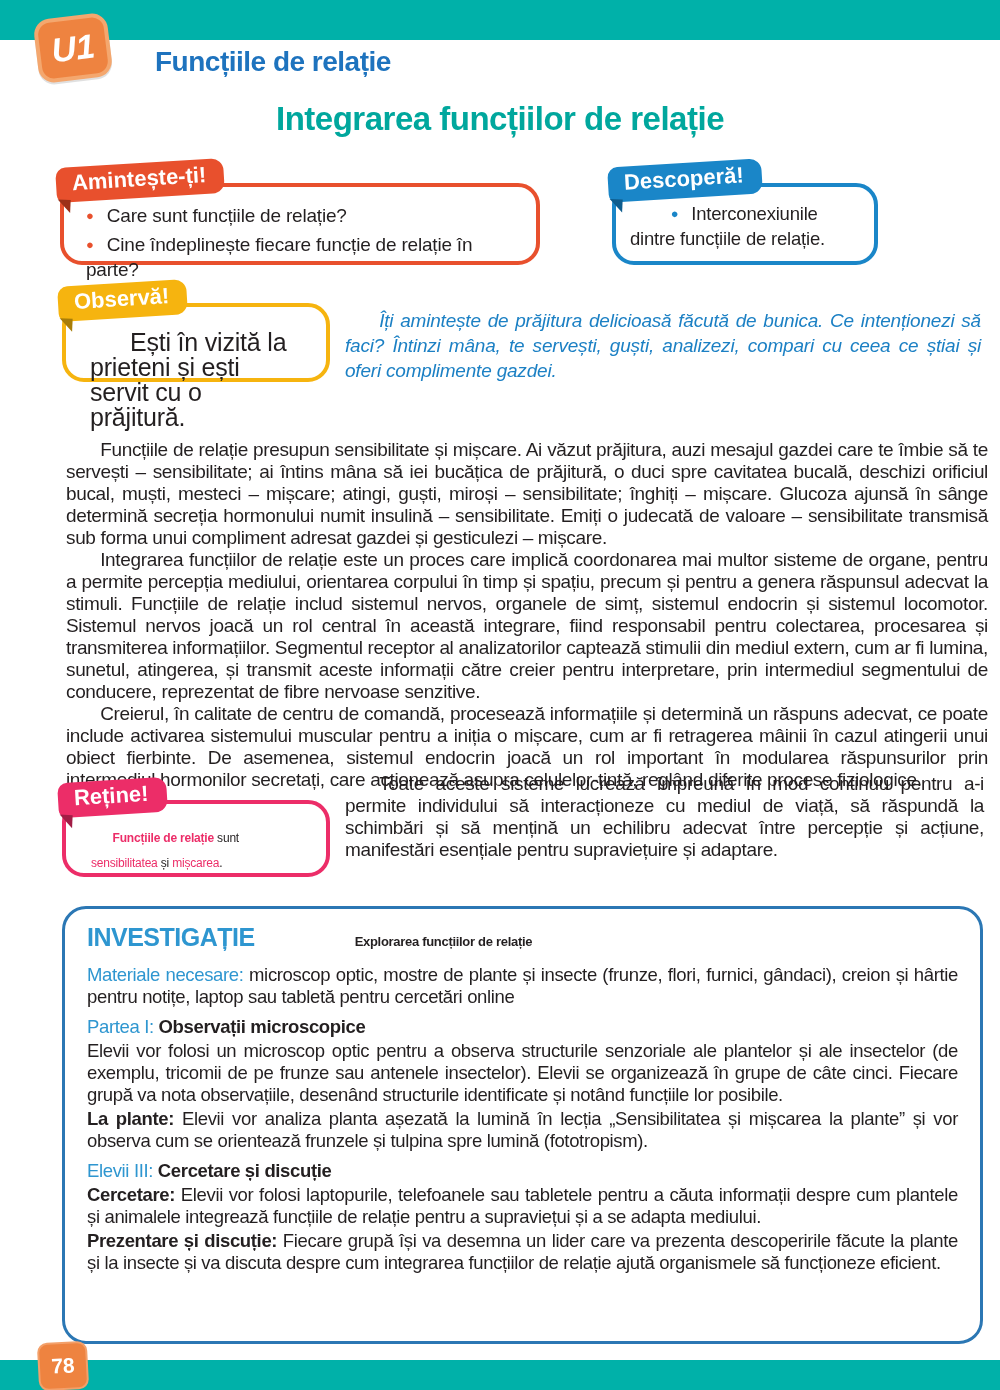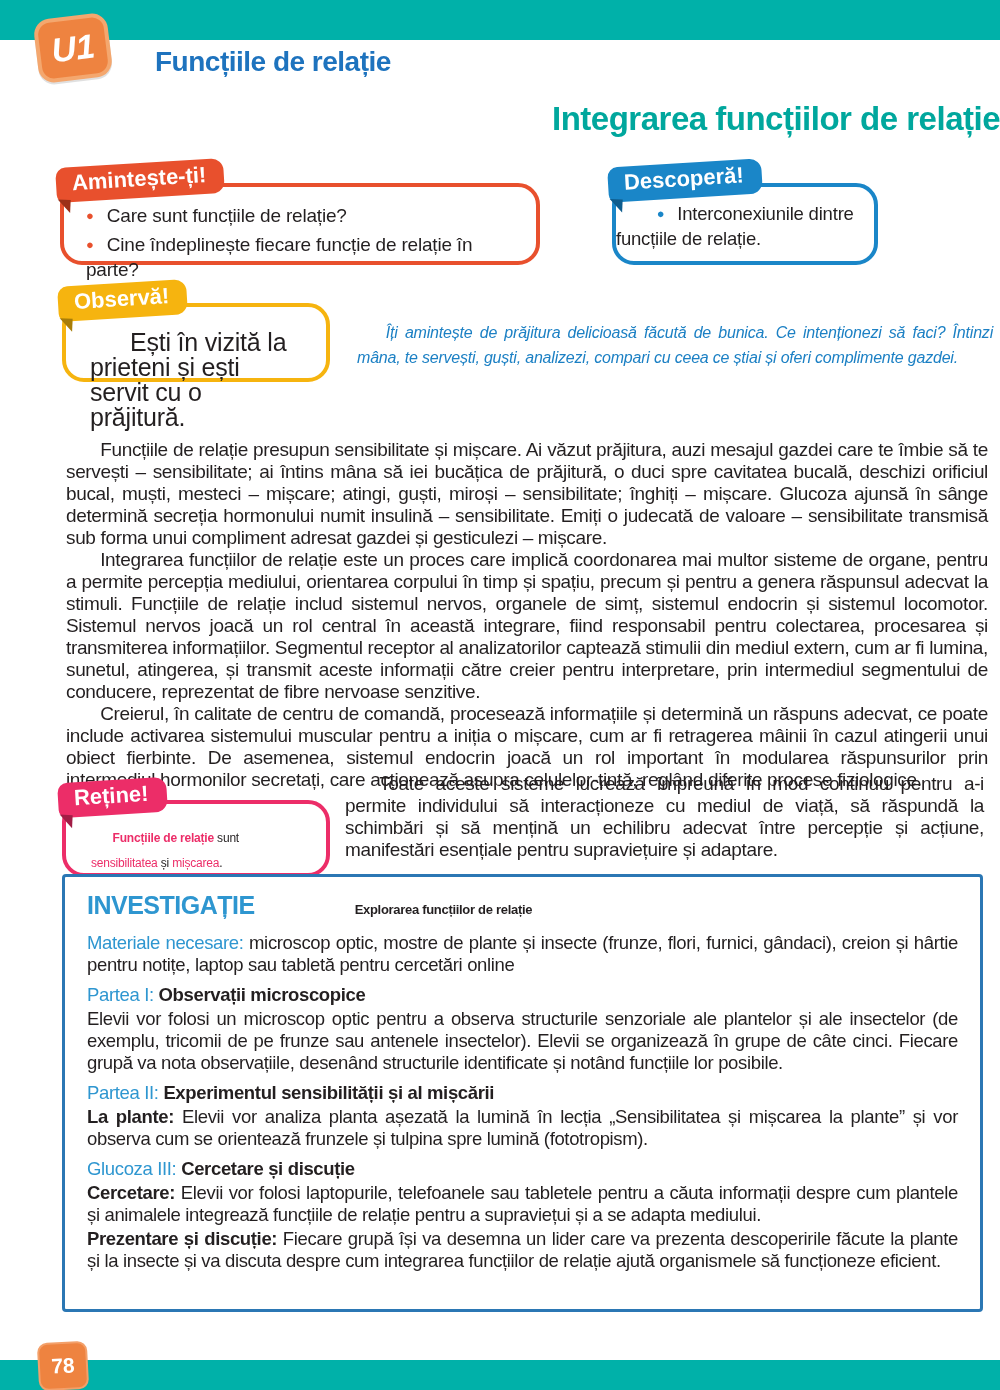--- a/index.html
+++ b/index.html
@@ -33,21 +33,21 @@
     background:var(--orange);border:4px solid var(--orange-light);border-radius:16px;
     transform:rotate(-7deg);display:flex;align-items:center;justify-content:center;
     color:#fff;font-weight:bold;font-style:italic;font-size:34px;z-index:5;
     box-shadow:0 2px 0 rgba(0,0,0,0.12);
   }
   .chapter{
     position:absolute;left:155px;top:46px;margin:0;
     color:var(--blue-head);font-size:28px;font-weight:bold;letter-spacing:-0.5px;
   }
   .lesson{
-    position:absolute;left:0;top:100px;width:1000px;margin:0;text-align:right;
+    position:absolute;left:0;top:100px;width:1000px;margin:0;text-align:center;
     color:var(--teal-title);font-size:33px;font-weight:bold;letter-spacing:-0.5px;
   }
 
   
   .bubble{
     position:absolute;background:#fff;border:4px solid var(--c);border-radius:22px;
     box-sizing:border-box;
   }
   .bubble .tab{
     position:absolute;top:-24px;left:-8px;background:var(--c);color:#fff;
@@ -61,43 +61,43 @@
     transform:rotate(6deg);z-index:-1;
   }
   .remember{--c:var(--red-orange);--cd:var(--red-orange-dark);left:60px;top:183px;width:480px;height:82px;}
   .discover{--c:var(--bubble-blue);--cd:var(--bubble-blue-dark);left:612px;top:183px;width:266px;height:82px;}
   .observe{--c:var(--yellow);--cd:var(--yellow-dark);left:62px;top:303px;width:268px;height:79px;}
   .retain{--c:var(--pink);--cd:var(--pink-dark);left:62px;top:800px;width:268px;height:77px;}
 
   .bubble-body{padding:16px 16px 8px 22px;}
   .bullet-line{margin:0 0 4px;font-size:19px;line-height:25px;letter-spacing:-0.2px;}
   .dot{color:var(--c);font-size:13px;vertical-align:2px;margin-right:8px;}
-  .discover .bubble-body{padding:14px 12px 8px 0;}
+  .discover .bubble-body{padding:14px 12px 8px 14px;}
   .discover-line{margin:0;font-size:18.5px;line-height:25px;text-indent:2.2em;letter-spacing:-0.2px;}
   .observe-text{margin:11px;padding:12px 13px 8px;font-size:25px;line-height:25px;text-indent:1.6em;letter-spacing:-0.2px;}
   .retain-text{margin:12px;padding:10px 13px 8px;font-size:12px;line-height:25px;text-indent:1.8em;letter-spacing:-0.2px;}
   .hl{color:var(--pink);}
   .hl.b{font-weight:bold;}
 
   .scenario{
-    position:absolute;left:345px;top:308px;width:636px;margin:12px;
-    color:var(--italic-blue);font-style:italic;font-size:16px;line-height:25px;
+    position:absolute;left:345px;top:308px;width:636px;margin:0;
+    color:var(--italic-blue);font-style:italic;font-size:19px;line-height:25px;
     text-indent:1.8em;text-align:justify;letter-spacing:-0.2px;
   }
 
   .bodytext{
     font-size:19px;line-height:22px;letter-spacing:-0.35px;
     text-align:justify;text-indent:1.8em;margin:0;color:var(--ink);
   }
   .flow{position:absolute;left:66px;top:393px;width:922px;margin-top:46px;}
   .para4{position:absolute;left:345px;top:773px;width:639px;}
 
   .investigation{
-    position:absolute;left:62px;top:874px;width:921px;height:438px;box-sizing:border-box;
-    border:3px solid var(--inv-border);border-radius:4px;background:#fff;
+    position:absolute;left:62px;top:906px;width:921px;height:438px;box-sizing:border-box;
+    border:3px solid var(--inv-border);border-radius:24px;background:#fff;
     padding:14px 22px 10px;
   }
   .inv-header{display:flex;align-items:baseline;margin-bottom:12px;}
   .inv-title{color:var(--inv-blue);font-weight:bold;font-size:25px;letter-spacing:-0.5px;}
   .inv-subtitle{color:var(--ink);font-weight:bold;font-size:13px;margin-left:100px;letter-spacing:-0.3px;}
   .inv-p{font-size:18.5px;line-height:22px;letter-spacing:-0.35px;margin:0 0 2px;text-align:justify;}
   .inv-part{margin-top:8px;}
   .lbl-blue{color:var(--inv-blue);font-weight:normal;}
   .lbl-bold{font-weight:bold;}
 
@@ -161,24 +161,23 @@
     <div class="inv-header">
       <span class="inv-title">INVESTIGAȚIE</span>
       <span class="inv-subtitle">Explorarea funcțiilor de relație</span>
     </div>
 
     <p class="inv-p"><span class="lbl-blue">Materiale necesare:</span> <span>microscop optic, mostre de plante și insecte (frunze, flori, furnici, gândaci), creion și hârtie pentru notițe, laptop sau tabletă pentru cercetări online</span></p>
 
     <p class="inv-p inv-part"><span class="lbl-blue">Partea I:</span> <span class="lbl-bold">Observații microscopice</span></p>
     <p class="inv-p">Elevii vor folosi un microscop optic pentru a observa structurile senzoriale ale plantelor și ale insectelor (de exemplu, tricomii de pe frunze sau antenele insectelor). Elevii se organizează în grupe de câte cinci. Fiecare grupă va nota observațiile, desenând structurile identificate și notând funcțiile lor posibile.</p>
 
-    <p class="inv-p inv-part"><span class="lbl-blue">Partea II:</span> <span class="lbl-bold">Experimentul sensibilității și al mișcării</span></p>
     <p class="inv-p"><span class="lbl-bold">La plante:</span> <span>Elevii vor analiza planta așezată la lumină în lecția „Sensibilitatea și mișcarea la plante” și vor observa cum se orientează frunzele și tulpina spre lumină (fototropism).</span></p>
 
-    <p class="inv-p inv-part"><span class="lbl-blue">Glucoza III:</span> <span class="lbl-bold">Cercetare și discuție</span></p>
+    <p class="inv-p inv-part"><span class="lbl-blue">Elevii III:</span> <span class="lbl-bold">Cercetare și discuție</span></p>
     <p class="inv-p"><span class="lbl-bold">Cercetare:</span> <span>Elevii vor folosi laptopurile, telefoanele sau tabletele pentru a căuta informații despre cum plantele și animalele integrează funcțiile de relație pentru a supraviețui și a se adapta mediului.</span></p>
     <p class="inv-p"><span class="lbl-bold">Prezentare și discuție:</span> <span>Fiecare grupă își va desemna un lider care va prezenta descoperirile făcute la plante și la insecte și va discuta despre cum integrarea funcțiilor de relație ajută organismele să funcționeze eficient.</span></p>
   </section>
 
   <div class="footer-bar"></div>
   <div class="page-badge">
     <span>78</span>
   </div>
 
 </div>

